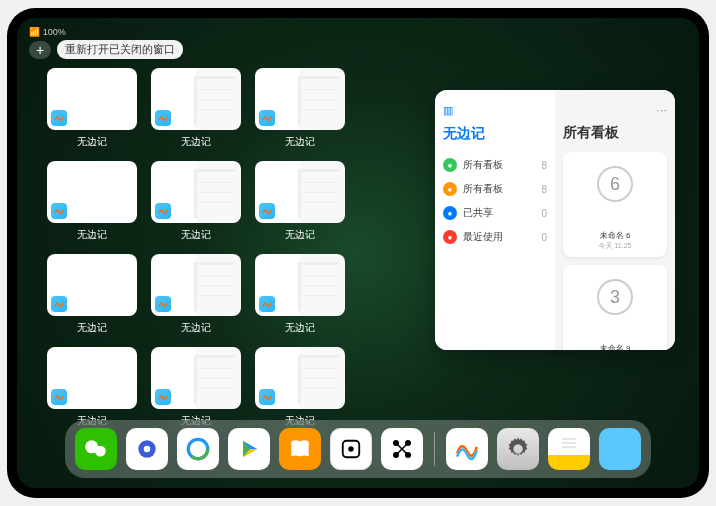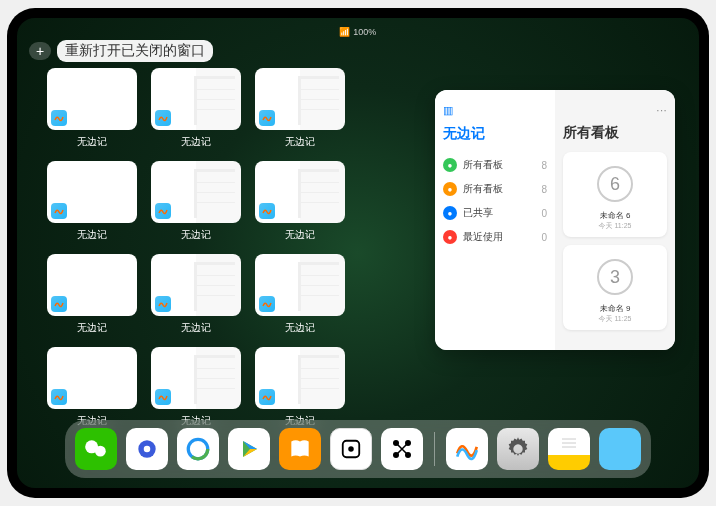--- a/index.html
+++ b/index.html
@@ -27,21 +27,21 @@
       border-radius: 18px;
       position: relative;
       overflow: hidden;
     }
     .status-bar {
       position: absolute;
       top: 6px;
       left: 0; right: 0;
       height: 16px;
       display: flex;
-      justify-content: center;
+      justify-content: flex-start;
       align-items: center;
       padding: 0 12px;
       font-size: 9px;
       color: #ccc;
     }
     .top-left-controls {
       position: absolute;
       top: 22px;
       left: 12px;
       display: flex;
@@ -55,21 +55,21 @@
       display: flex;
       align-items: center;
       justify-content: center;
       color: #fff;
       font-size: 14px;
     }
     .reopen-btn {
       background: rgba(255,255,255,0.95);
       border-radius: 9px;
       padding: 2px 8px;
-      font-size: 14px;
+      font-size: 11px;
       color: #333;
     }
     .app-grid {
       position: absolute;
       top: 50px;
       left: 30px;
       display: grid;
       grid-template-columns: repeat(4, 90px);
       gap: 12px 14px;
     }
@@ -182,21 +182,21 @@
     .board-thumb {
       width: 100%; height: 52px;
       display:flex; align-items:center; justify-content:center;
       font-size: 26px; color: #bbb;
     }
     .circle-num {
       width:36px; height:36px; border:2px solid #ccc; border-radius:50%;
       display:flex; align-items:center; justify-content:center;
       font-size:18px; color:#999;
     }
-    .board-name { font-size: 8px; color:#333; margin-top:0; }
+    .board-name { font-size: 8px; color:#333; margin-top:20px; }
     .board-date { font-size: 7px; color:#aaa; }
 
     
     .dock {
       position: absolute;
       bottom: 10px;
       left: 50%;
       transform: translateX(-50%);
       background: rgba(255,255,255,0.25);
       border-radius: 20px;

